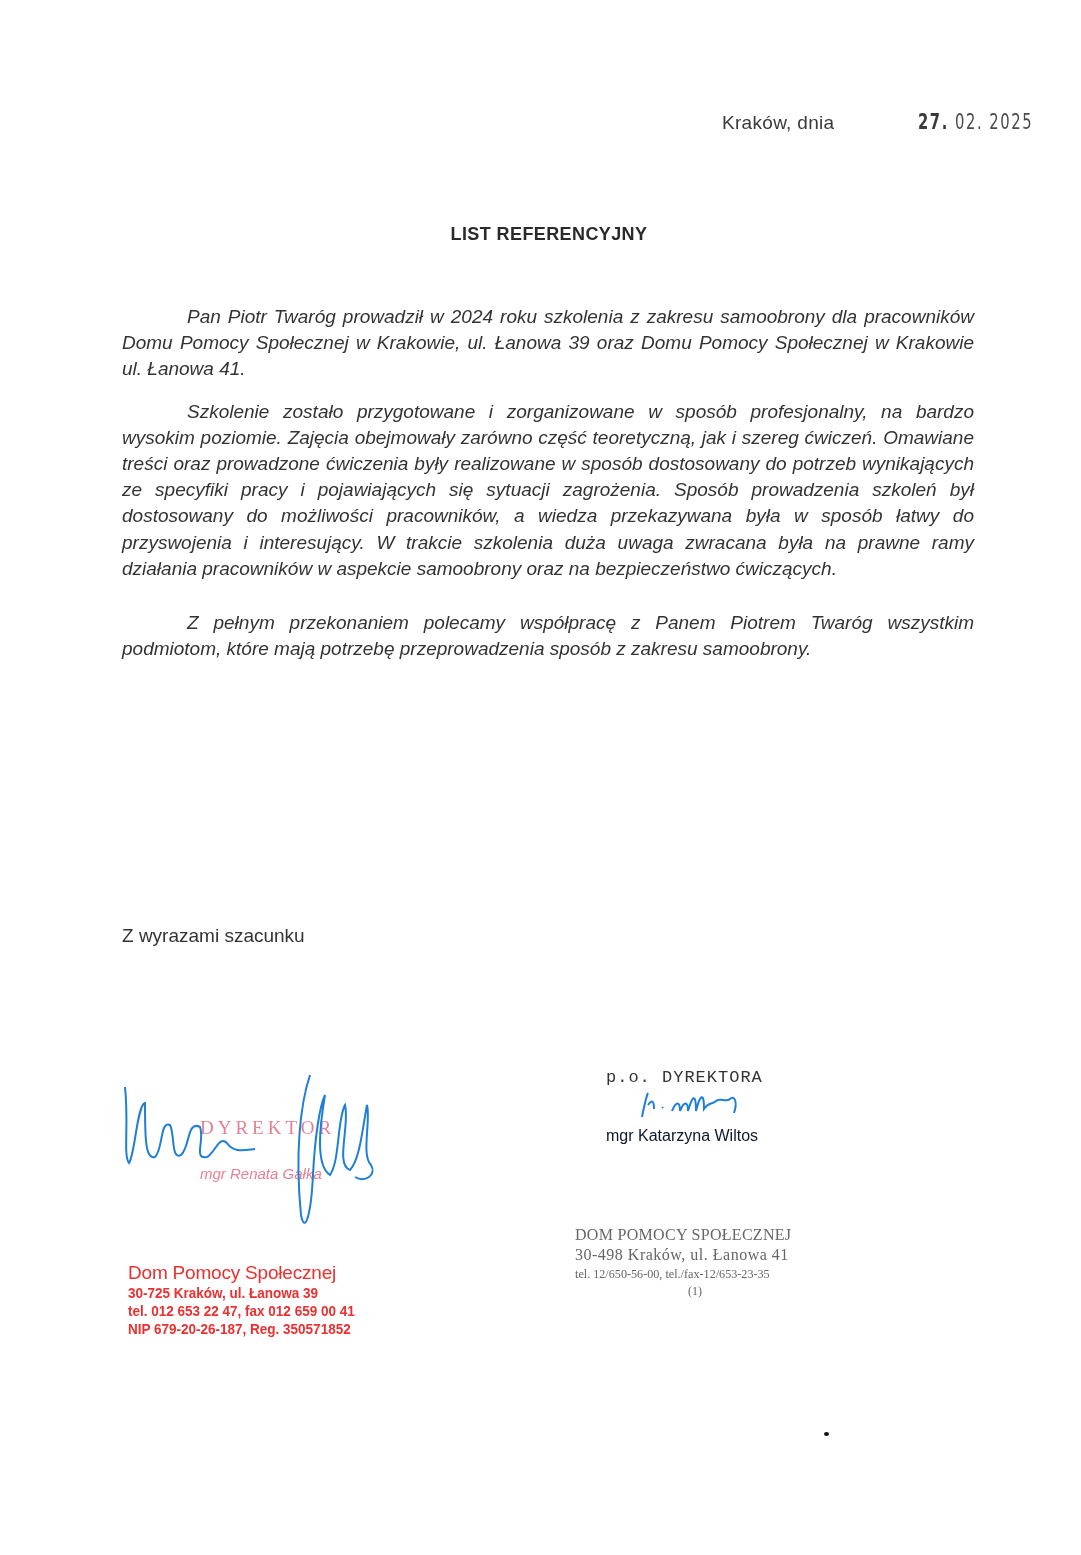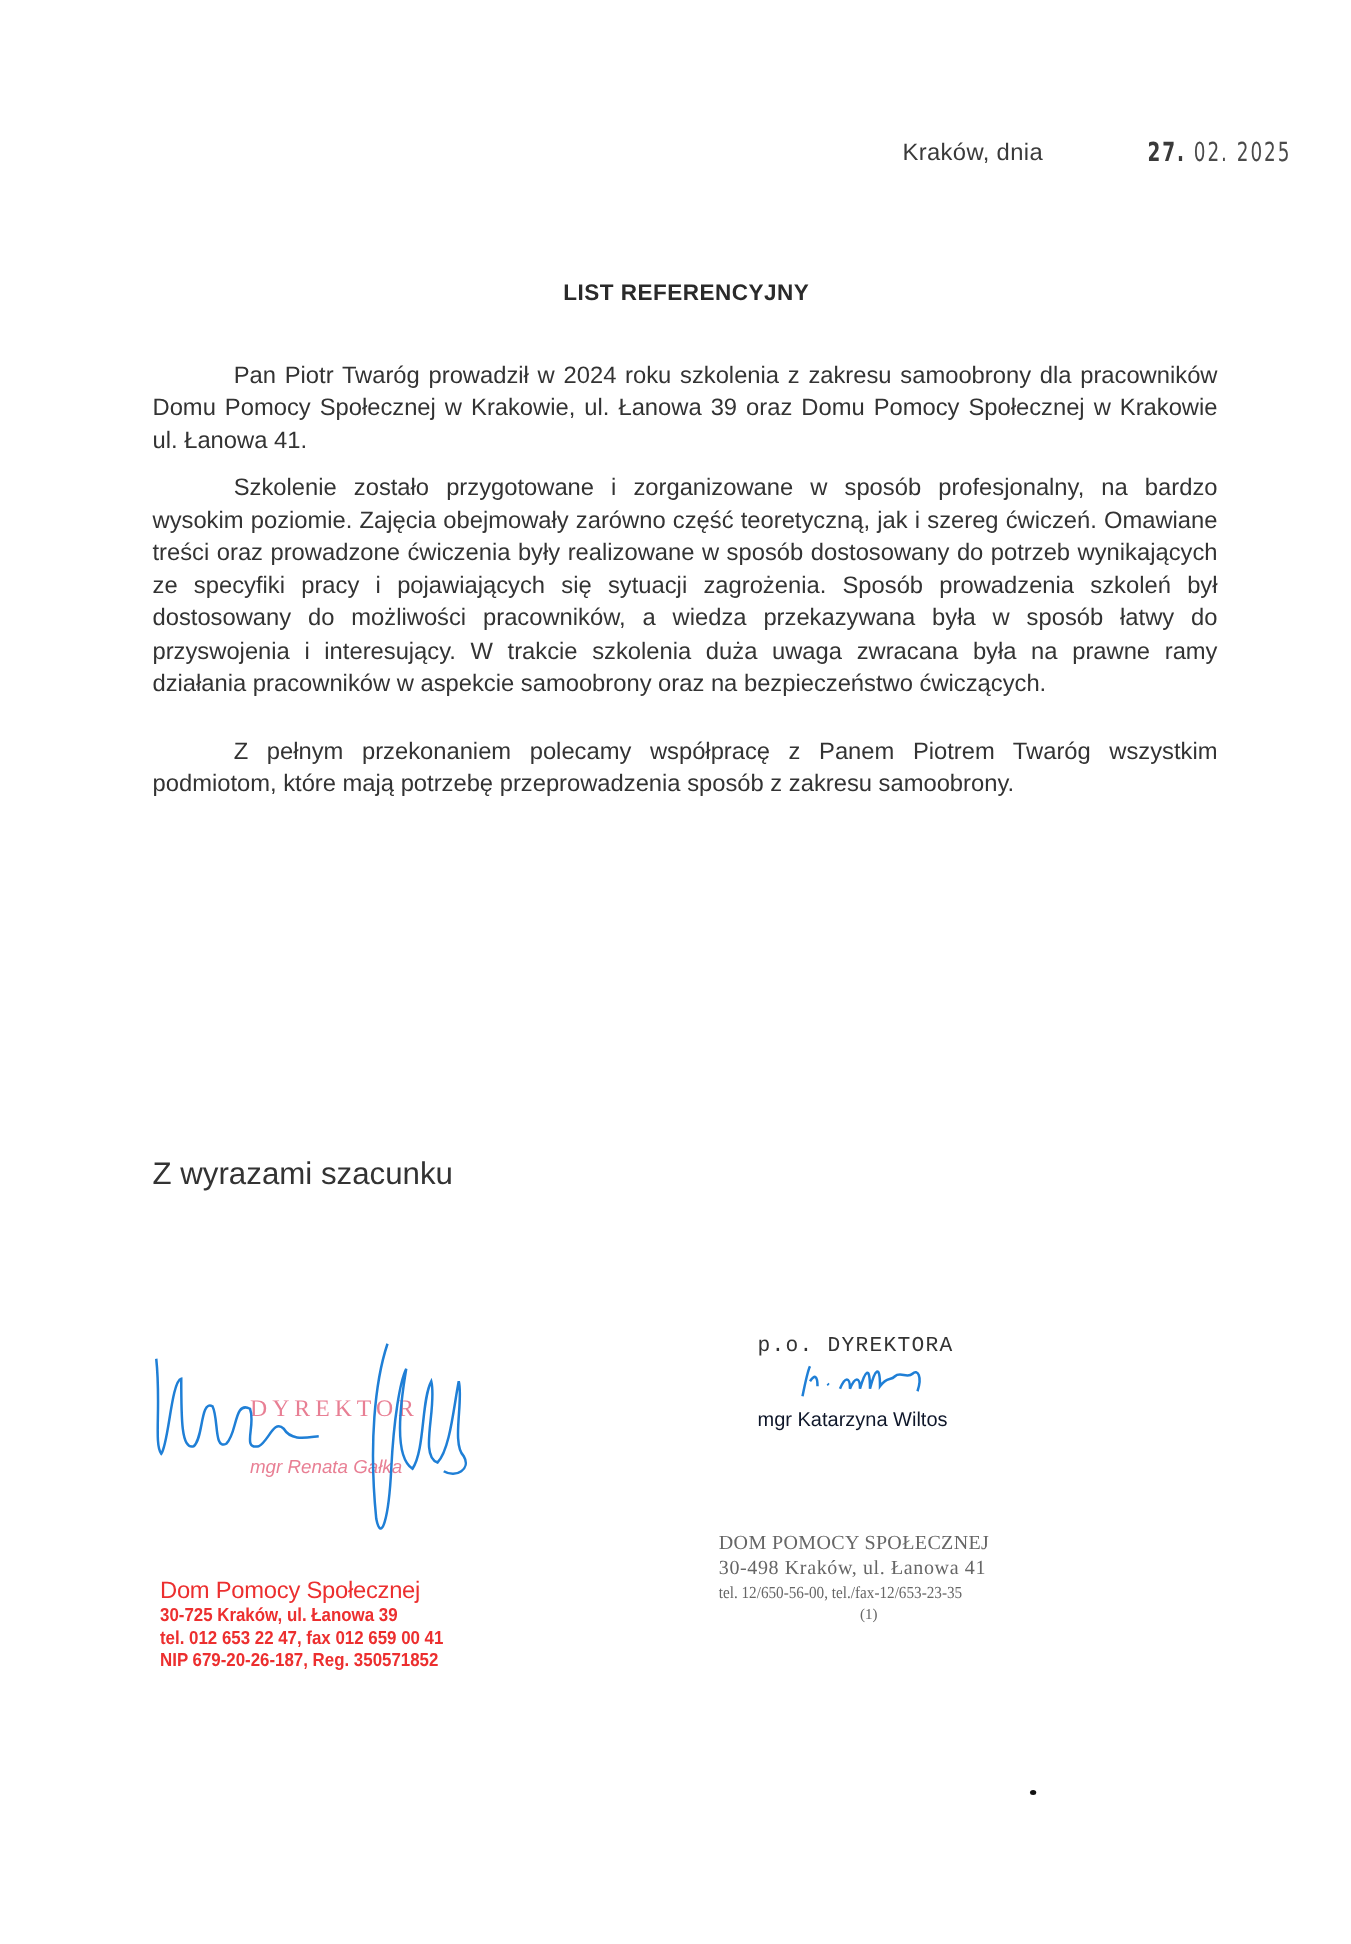--- a/index.html
+++ b/index.html
@@ -4,23 +4,23 @@
 <style>
   html, body { margin: 0; padding: 0; background: #ffffff; }
   body { width: 1081px; height: 1555px; position: relative; overflow: hidden; font-family: "Liberation Sans", "DejaVu Sans", sans-serif; color: #2e2e2e; }
   .page { position: absolute; inset: 0; background: #fff; padding-left: 16px; }
   .date-line { position: absolute; top: 112px; left: 722px; font-size: 19px; color: #3a3a3a; white-space: nowrap; }
   .date-label { letter-spacing: 0.3px; }
   .date-stamp { position: absolute; left: 196px; top: -2px; font-family: "DejaVu Sans Condensed", "DejaVu Sans", sans-serif; font-size: 21px; color: #4a4a4a; transform: scaleX(0.78); transform-origin: left; letter-spacing: 2px; white-space: nowrap; }
   .date-stamp .day { font-weight: bold; color: #3a3a3a; }
   .title { position: absolute; top: 224px; left: 0; width: 1098px; text-align: center; font-weight: bold; font-size: 18px; letter-spacing: 0.4px; color: #2a2a2a; }
   .body { position: absolute; top: 288px; left: 122px; width: 852px; font-size: 19px; line-height: 26.2px; color: #333; }
-  .para { margin: 0 0 11px 0; text-align: justify; text-indent: 65px; }
+  .para { margin: 16px 0 11px 0; text-align: justify; text-indent: 65px; font-style: italic; }
   .para.gap { margin-top: 28px; }
-  .closing { position: absolute; top: 925px; left: 122px; font-size: 25px; color: #333; }
+  .closing { position: absolute; top: 925px; left: 122px; font-size: 19px; color: #333; }
   .left-sig { position: absolute; left: 115px; top: 1065px; width: 300px; height: 200px; }
   .stamp-dyr { position: absolute; left: 85px; top: 52px; font-family: Liberation Serif, serif; font-size: 19px; letter-spacing: 4px; color: #e3607a; opacity: 0.8; }
   .stamp-name { position: absolute; left: 85px; top: 100px; font-family: Liberation Sans, sans-serif; font-style: italic; font-size: 15px; color: #e3607a; opacity: 0.8; white-space: nowrap; }
   .sig-svg { position: absolute; left: 0; top: 0; }
   .red-stamp { position: absolute; left: 128px; top: 1262px; color: #ec2f2f; font-family: "Liberation Sans", sans-serif; white-space: nowrap; }
   .red-stamp .l1 { font-size: 19px; letter-spacing: -0.2px; }
   .red-stamp .l2, .red-stamp .l3, .red-stamp .l4 { font-size: 15px; font-weight: bold; transform: scaleX(0.9); transform-origin: left; line-height: 18px; }
   .right-sig { position: absolute; left: 596px; top: 1068px; width: 200px; }
   .po-dyr { font-family: Liberation Mono, monospace; font-size: 17px; letter-spacing: 1px; color: #333; margin-left: 10px; }
   .wiltos-sig { margin-left: 38px; margin-top: 0px; height: 36px; }

